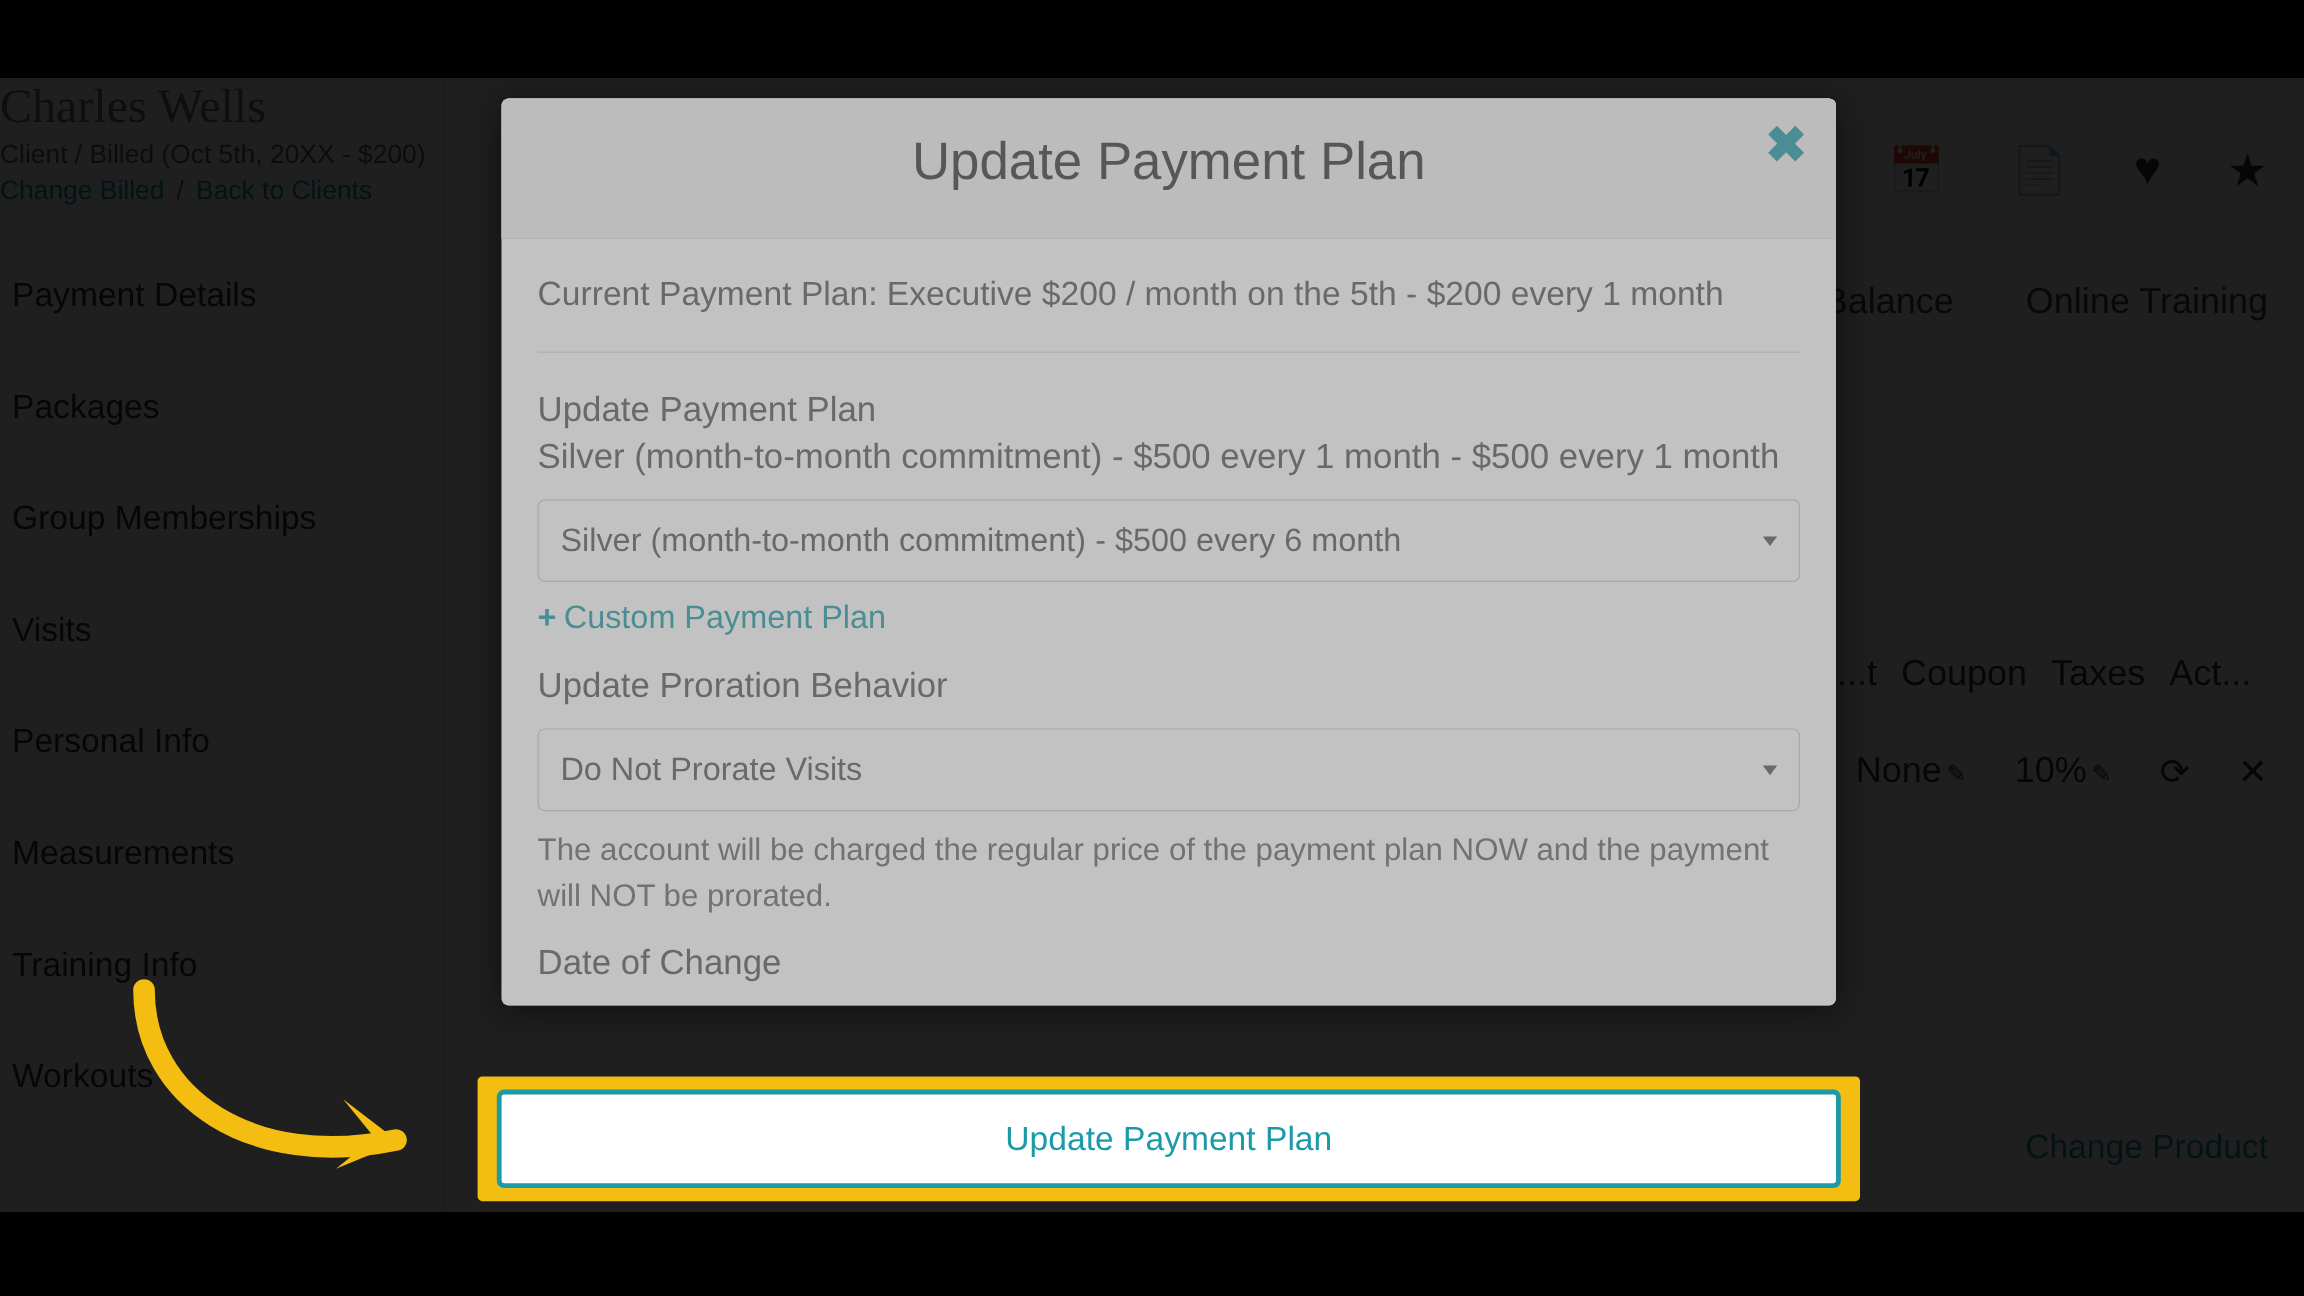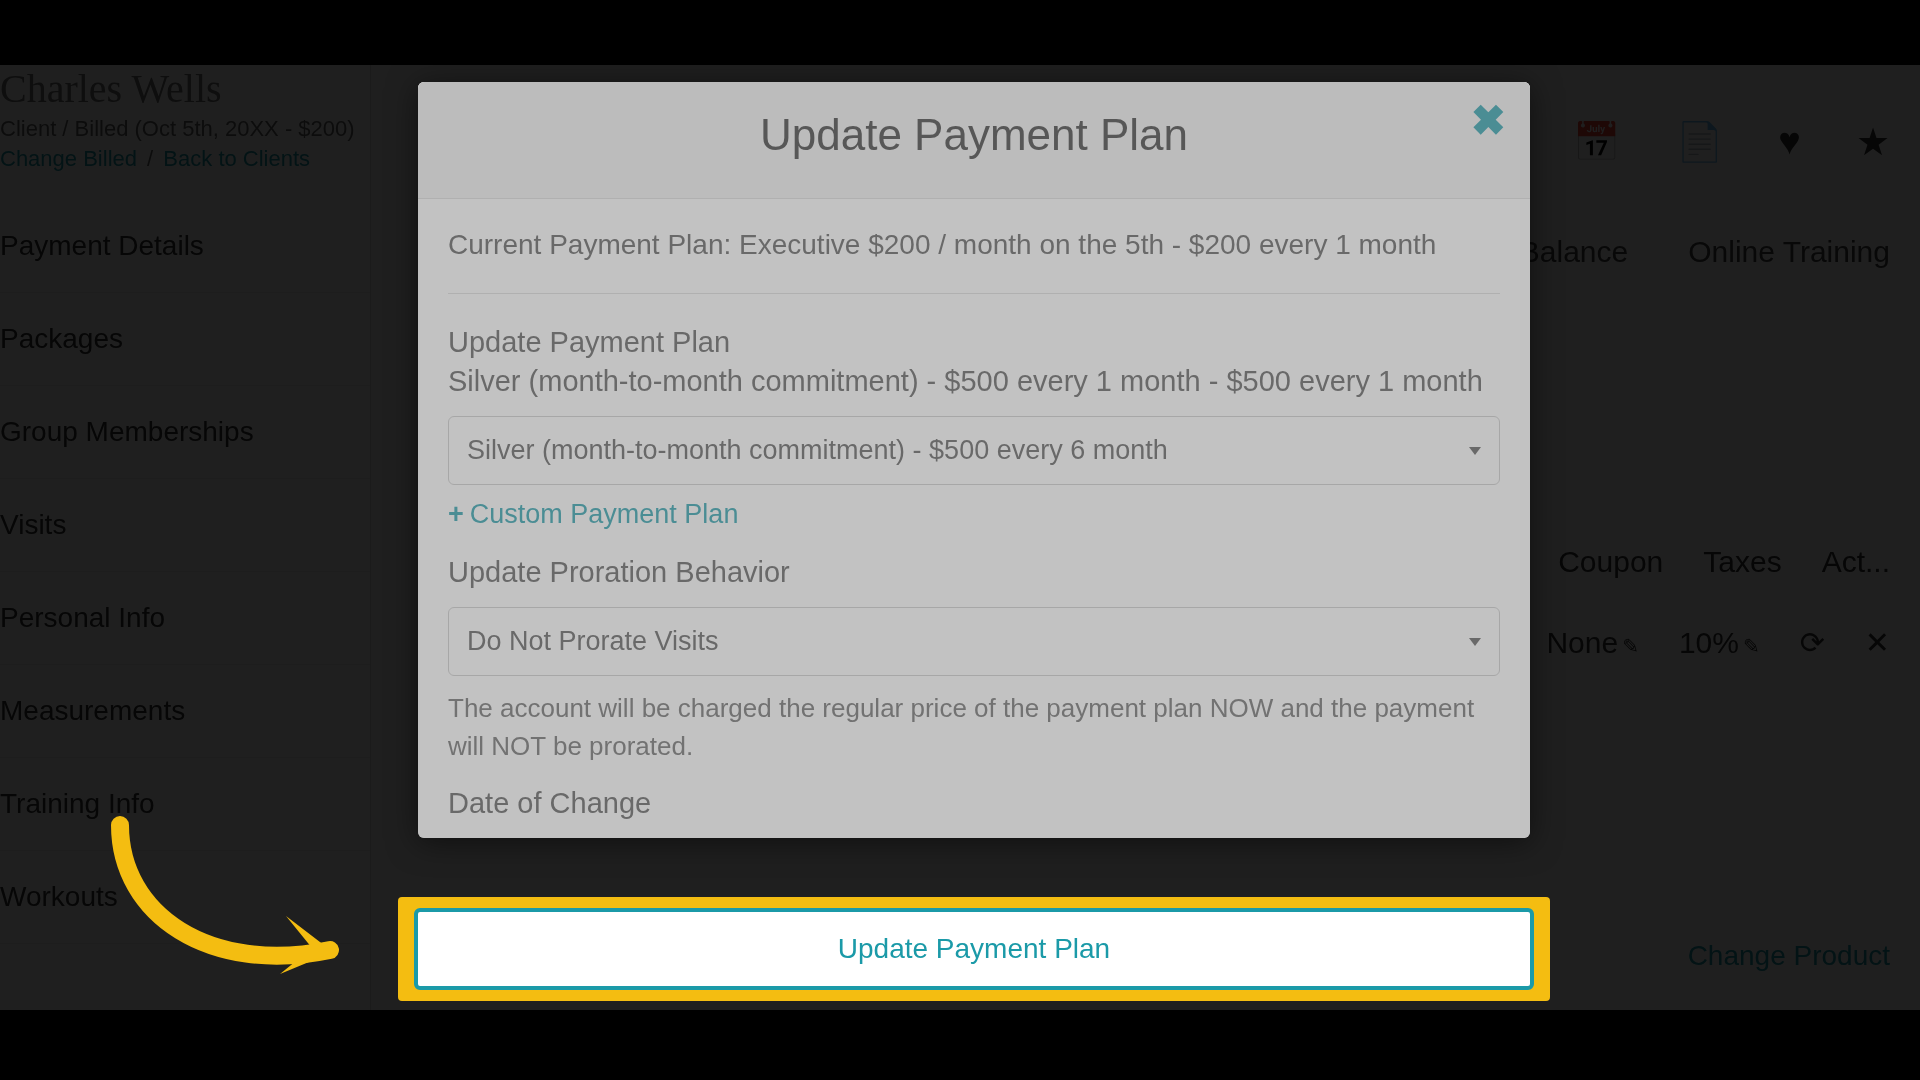--- a/index.html
+++ b/index.html
@@ -5,26 +5,26 @@
   html,body{margin:0;padding:0;width:1920px;height:1080px;background:#000;font-family:"Helvetica Neue",Arial,sans-serif;overflow:hidden;}
   .stage{position:absolute;left:0;top:0;width:1920px;height:1080px;}
   
   .bg-page{position:absolute;left:0;top:65px;width:1920px;height:945px;background:#ffffff;}
   .sidebar{position:absolute;left:0;top:0;width:370px;height:945px;border-right:1px solid #ddd;}
   .client-name{font-size:40px;font-weight:300;color:#737373;padding:0 0 2px 0;font-family:Liberation Serif, serif;}
   .client-sub{font-size:22px;color:#666;padding:2px 0 4px 0;}
   .client-links{font-size:22px;}
   .client-links a{color:#1b9aa8;text-decoration:none;}
   .client-links .sep{color:#666;margin:0 4px;}
-  .nav-item{font-size:28px;color:#333;font-weight:300;padding:30px 0;border-bottom:1px solid #eee;}
+  .nav-item{font-size:28px;color:#333;font-weight:300;padding:30px 10px;border-bottom:1px solid #eee;}
   .main-right{position:absolute;left:370px;top:0;right:0;height:945px;}
   .icon-row{position:absolute;right:0;top:55px;display:flex;gap:55px;padding-right:30px;}
   .icon-row span{font-size:38px;color:#333;}
   .tab-row{position:absolute;right:0;top:170px;display:flex;gap:60px;padding-right:30px;font-size:30px;color:#444;}
-  .cols{position:absolute;right:0;top:480px;display:flex;gap:40px;padding-right:30px;font-size:30px;color:#333;font-weight:500;}
+  .cols{position:absolute;right:0;top:480px;display:flex;gap:20px;padding-right:44px;font-size:30px;color:#333;font-weight:500;}
   .row-vals{position:absolute;right:0;top:560px;display:flex;gap:40px;padding-right:30px;font-size:30px;color:#333;align-items:center;}
   .row-vals .pencil{font-size:20px;margin-left:4px;color:#333;}
   .row-vals .x{font-size:30px;color:#333;}
   .change-prod{position:absolute;right:30px;top:875px;font-size:28px;color:#1b9aa8;font-weight:500;}
   
   .dim{position:absolute;left:0;top:65px;width:1920px;height:945px;background:rgba(0,0,0,0.88);pointer-events:none;}
   
   .modal{position:absolute;left:418px;top:82px;width:1112px;background:#fff;border-radius:6px;box-shadow:0 4px 30px rgba(0,0,0,0.5);}
   .modal-head{position:relative;background:#f3f3f3;border-radius:6px 6px 0 0;padding:28px 0 38px 0;text-align:center;border-bottom:1px solid #ddd;}
   .modal-title{font-size:44px;font-weight:300;color:#333;}

